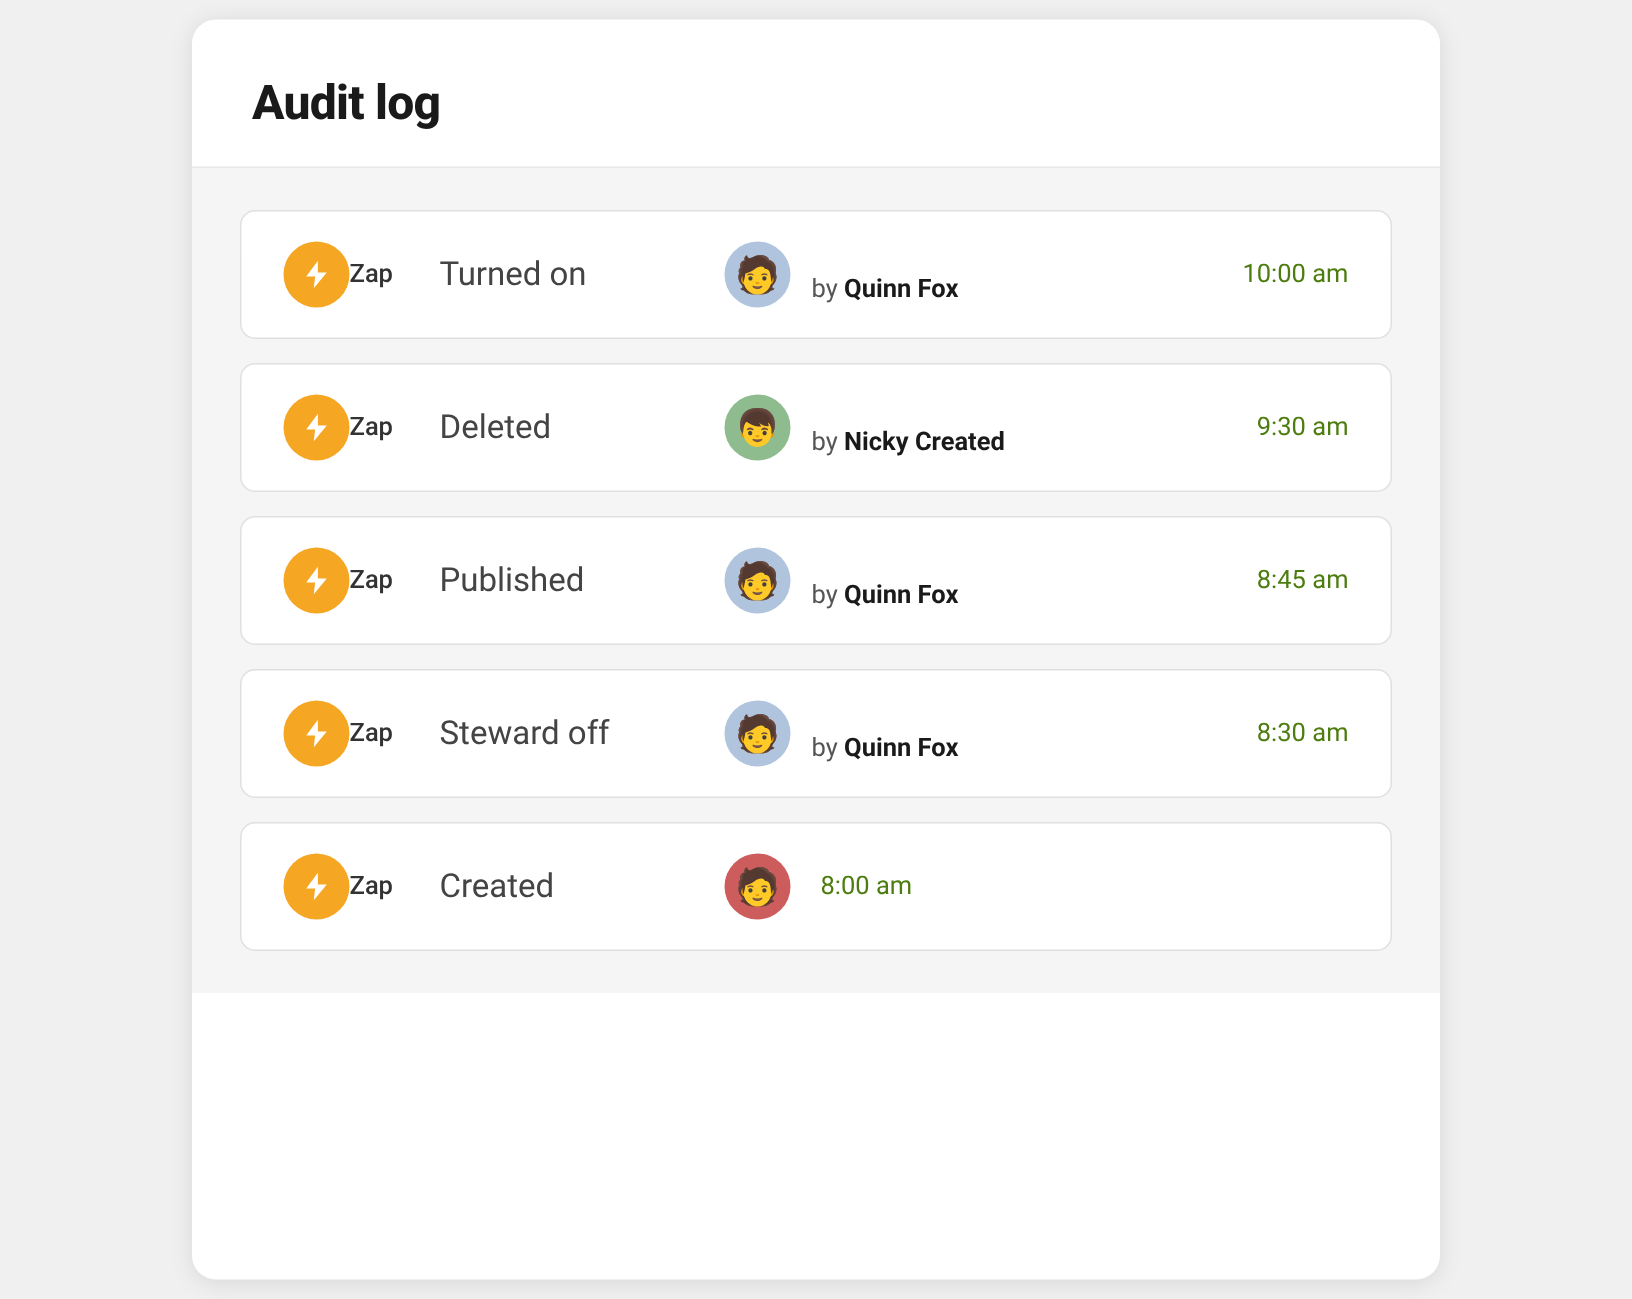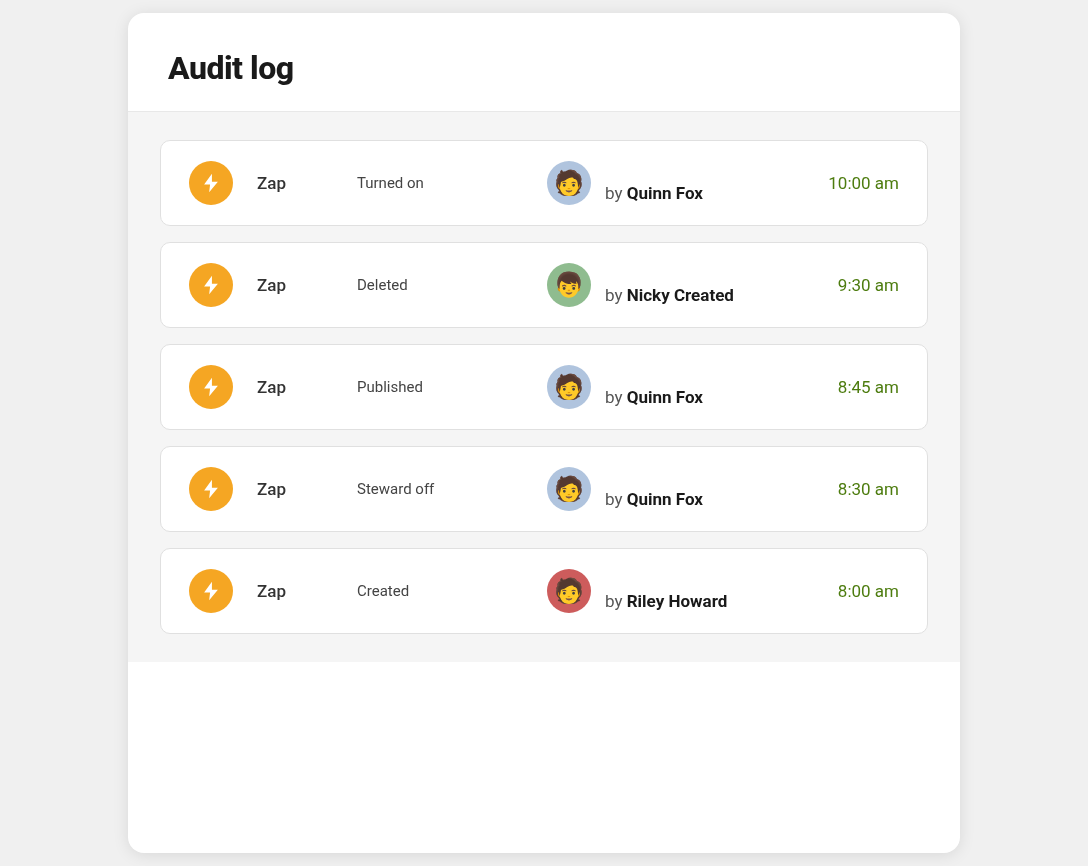--- a/index.html
+++ b/index.html
@@ -64,29 +64,28 @@
       display: flex;
       align-items: center;
       justify-content: center;
       flex-shrink: 0;
     }
 
     .entry-type {
       font-size: 17px;
       font-weight: 500;
       color: #333;
-      margin-left: 24px;
+      margin-left: 0;
       width: 60px;
       flex-shrink: 0;
     }
 
     .entry-action {
-      font-size: 15px;
+      font-size: 22px;
       color: #444;
-      margin-left: 40px;
       width: 130px;
       flex-shrink: 0;
     }
 
     .avatar {
       width: 44px;
       height: 44px;
       border-radius: 50%;
       overflow: hidden;
       flex-shrink: 0;
@@ -208,17 +207,16 @@
       <div class="zap-icon-wrapper">
         <svg class="bolt-svg" viewBox="0 0 24 24" xmlns="http://www.w3.org/2000/svg">
           <path d="M13 2L4.5 13.5H11L10 22L19.5 10.5H13L13 2Z"></path>
         </svg>
       </div>
       <span class="entry-type">Zap</span>
       <span class="entry-action">Created</span>
       <div class="avatar avatar-riley">
         <span class="av-face">🧑</span>
       </div>
-      <span class="entry-by">by <strong>Riley Howard</strong></span>
       <span class="entry-time">8:00 am</span>
     </div>
     </div>
 </div>
 
 </body></html>

